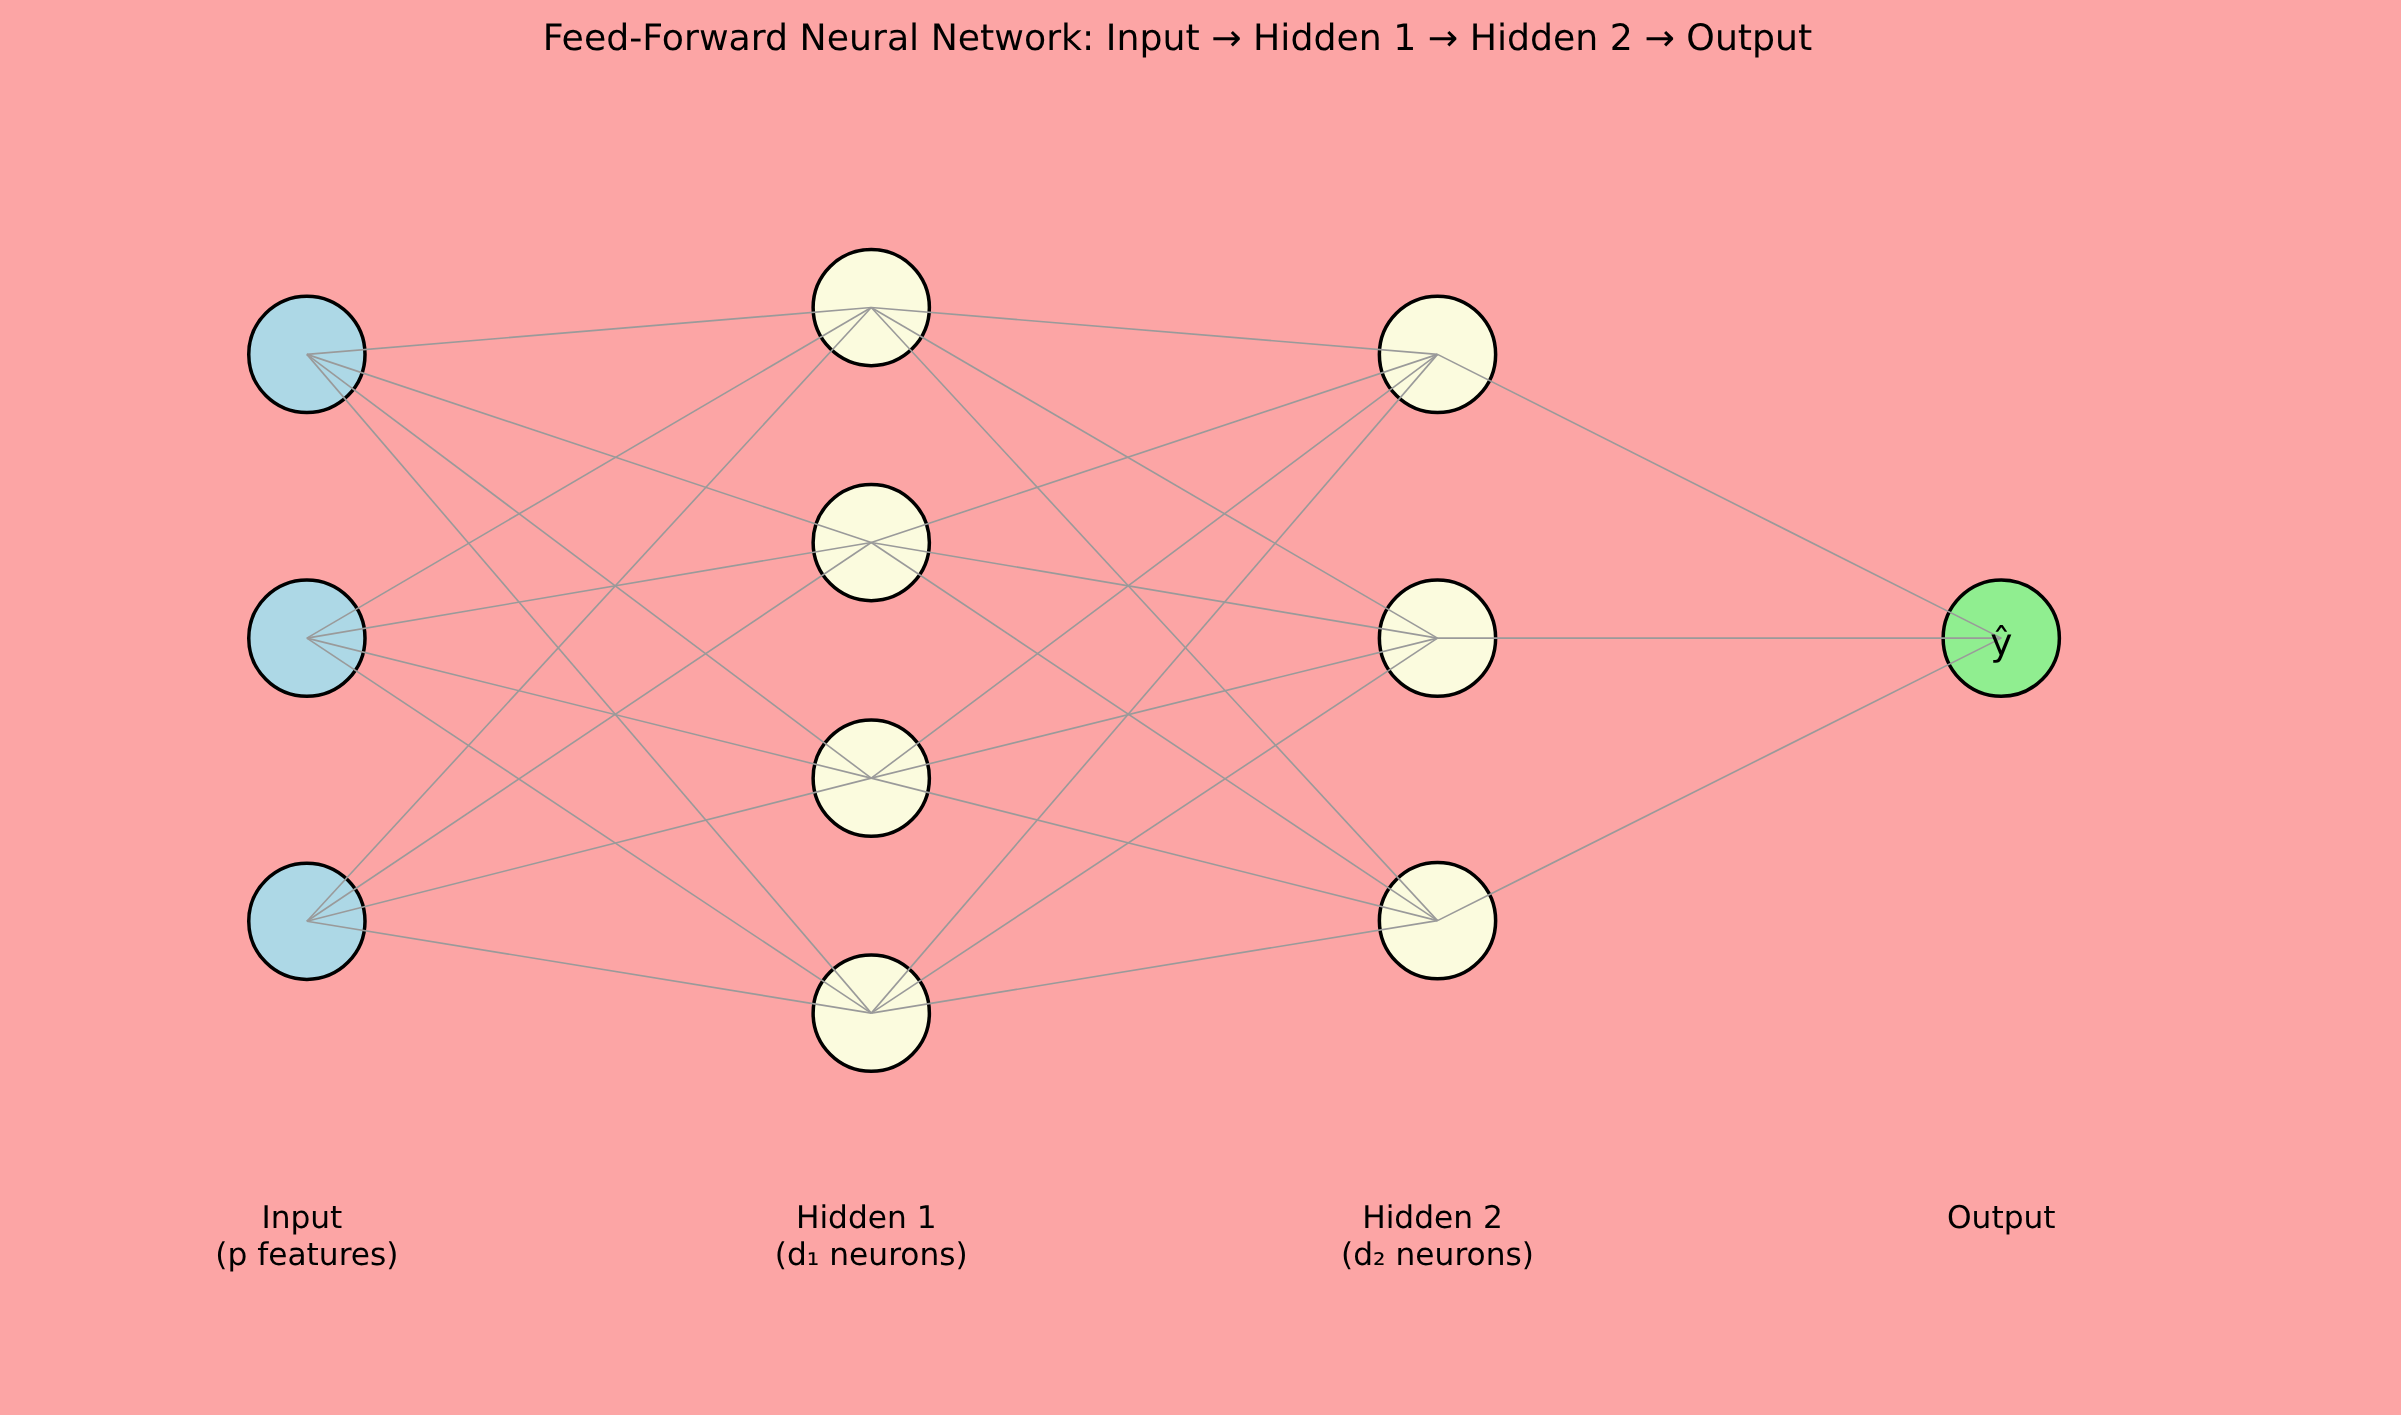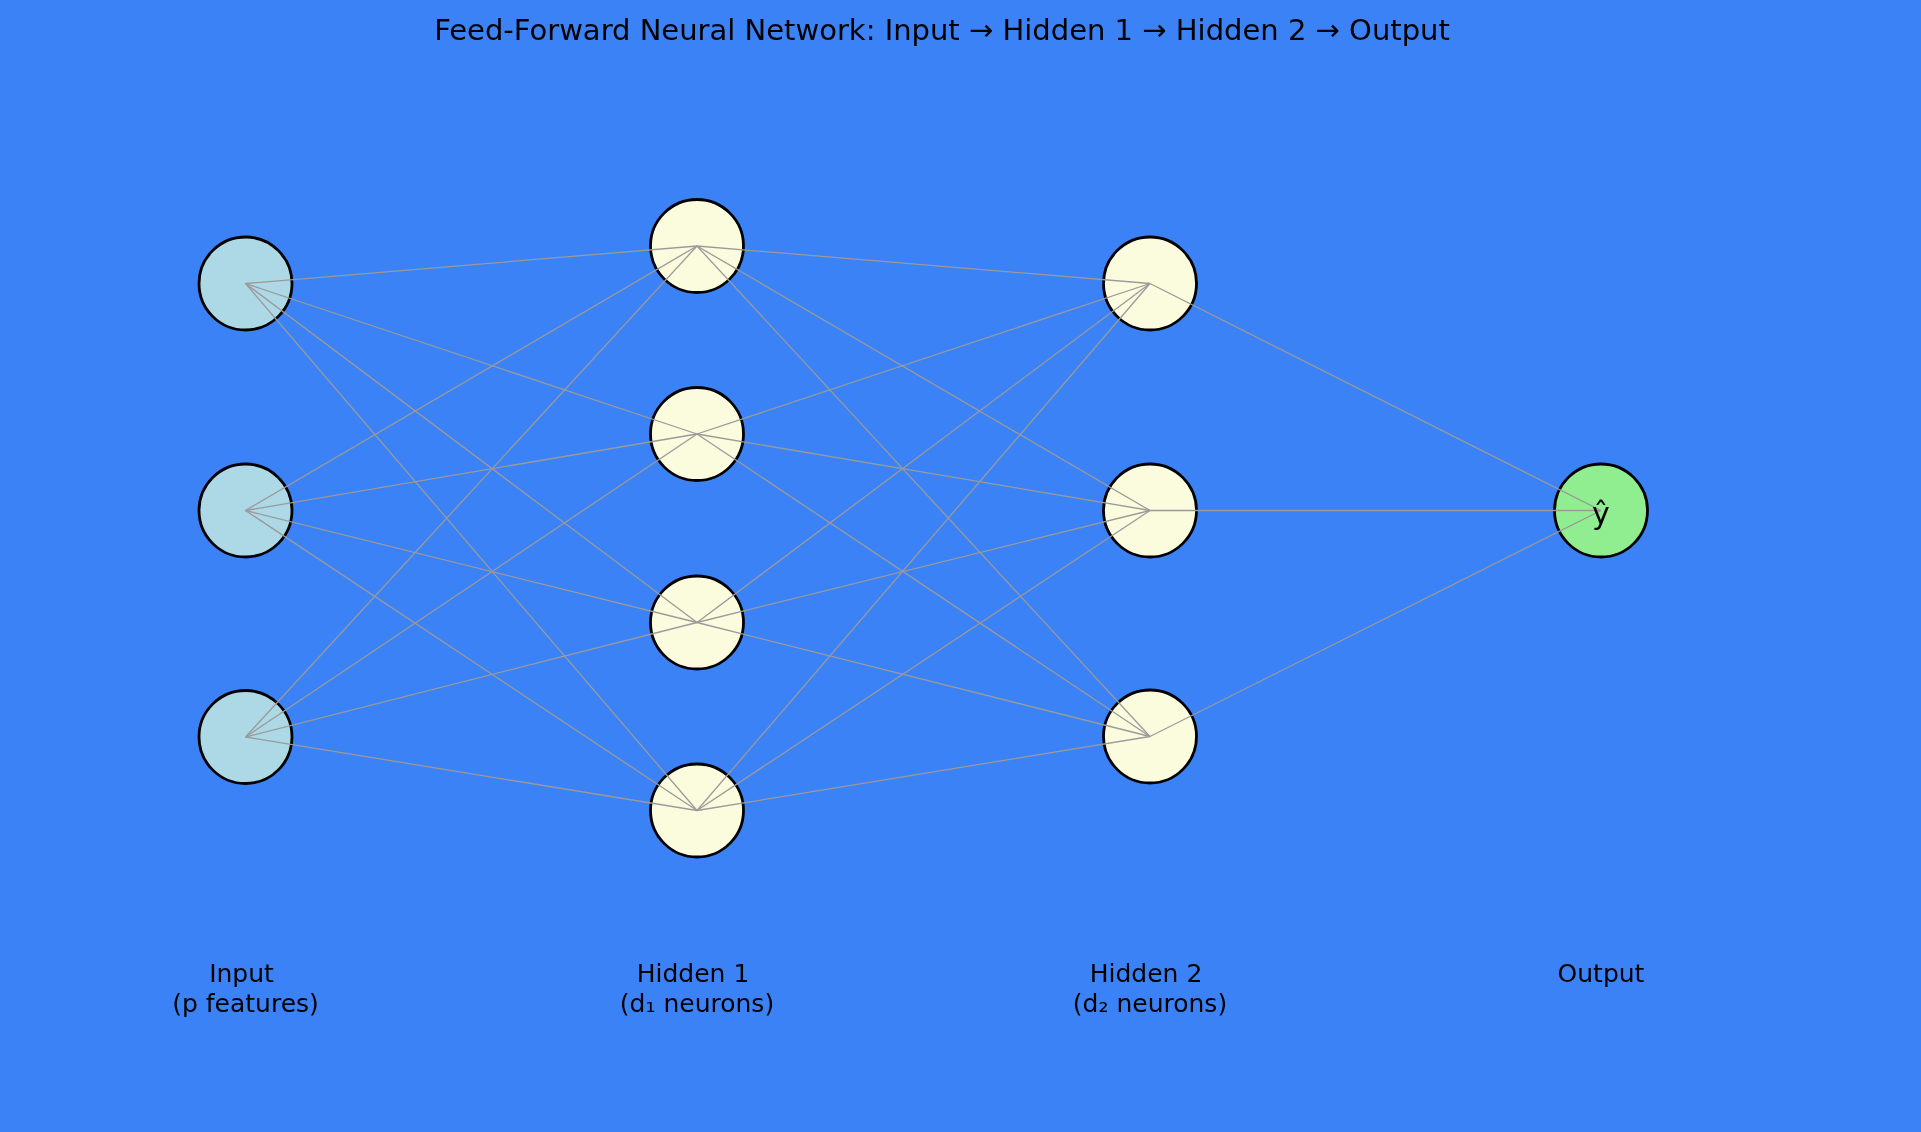--- a/index.html
+++ b/index.html
@@ -8,21 +8,21 @@
     background: #ffffff;
     width: 1921px;
     height: 1132px;
     overflow: hidden;
     font-family: "DejaVu Sans", "Liberation Sans", sans-serif;
   }
   #stage {
     position: relative;
     width: 1921px;
     height: 1132px;
-    background: #3b82f6;
+    background: #fca5a5;
   }
   svg { display: block; }
   .title-text {
     font-family: "DejaVu Sans", "Liberation Sans", sans-serif;
     font-size: 29px;
     fill: #000000;
   }
   .layer-label {
     font-family: "DejaVu Sans", "Liberation Sans", sans-serif;
     font-size: 25px;

